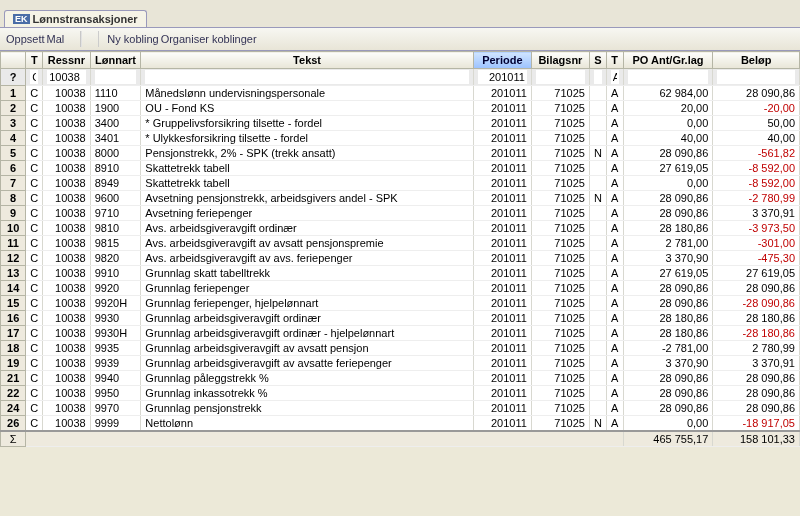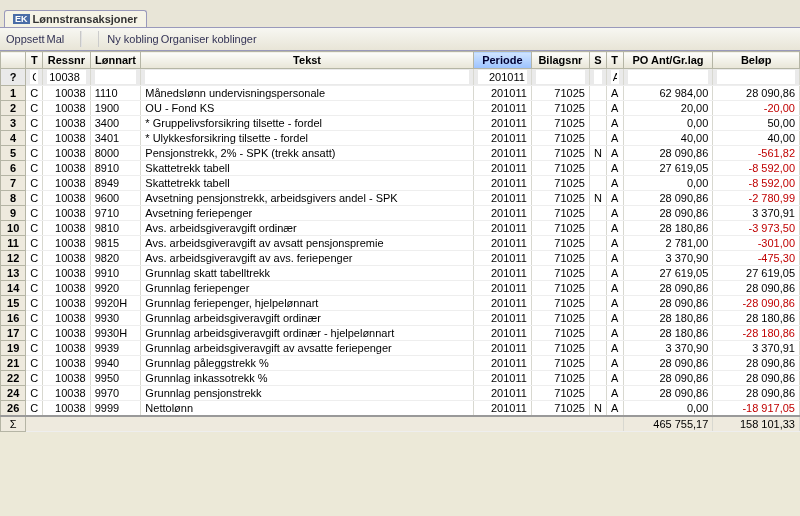--- a/index.html
+++ b/index.html
@@ -306,20 +306,33 @@
           <td>9930H</td>
           <td>Grunnlag arbeidsgiveravgift ordinær - hjelpelønnart</td>
           <td class="num">201011</td>
           <td class="num">71025</td>
           <td class="c"></td>
           <td class="c">A</td>
           <td class="num">28 180,86</td>
           <td class="num neg">-28 180,86</td>
         </tr>
         <tr>
+          <td class="rownum">18</td>
+          <td class="c">C</td>
+          <td class="num">10038</td>
+          <td>9935</td>
+          <td>Grunnlag arbeidsgiveravgift av avsatt pensjon</td>
+          <td class="num">201011</td>
+          <td class="num">71025</td>
+          <td class="c"></td>
+          <td class="c">A</td>
+          <td class="num">-2 781,00</td>
+          <td class="num">2 780,99</td>
+        </tr>
+        <tr>
           <td class="rownum">19</td>
           <td class="c">C</td>
           <td class="num">10038</td>
           <td>9939</td>
           <td>Grunnlag arbeidsgiveravgift av avsatte feriepenger</td>
           <td class="num">201011</td>
           <td class="num">71025</td>
           <td class="c"></td>
           <td class="c">A</td>
           <td class="num">3 370,90</td>

